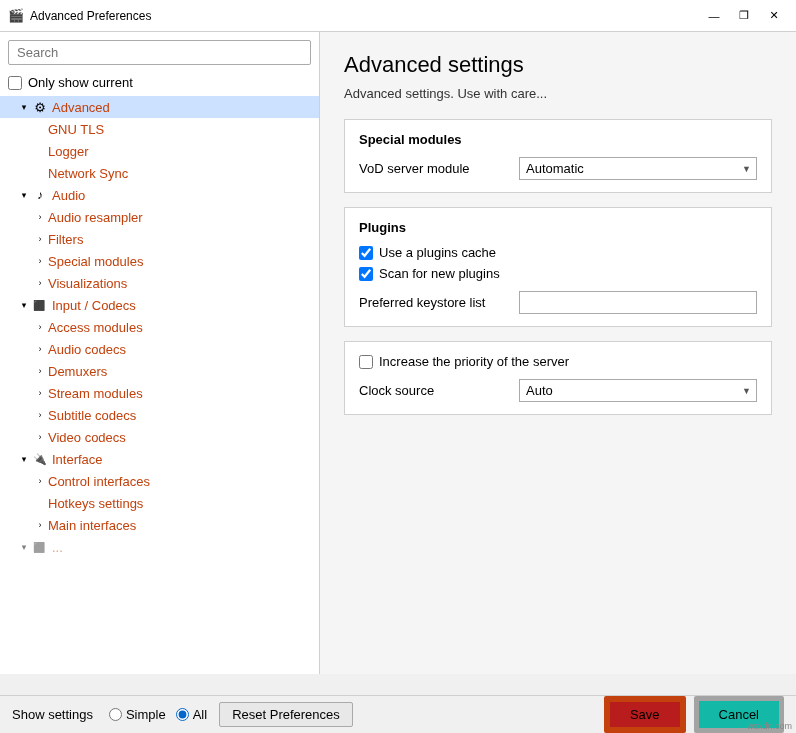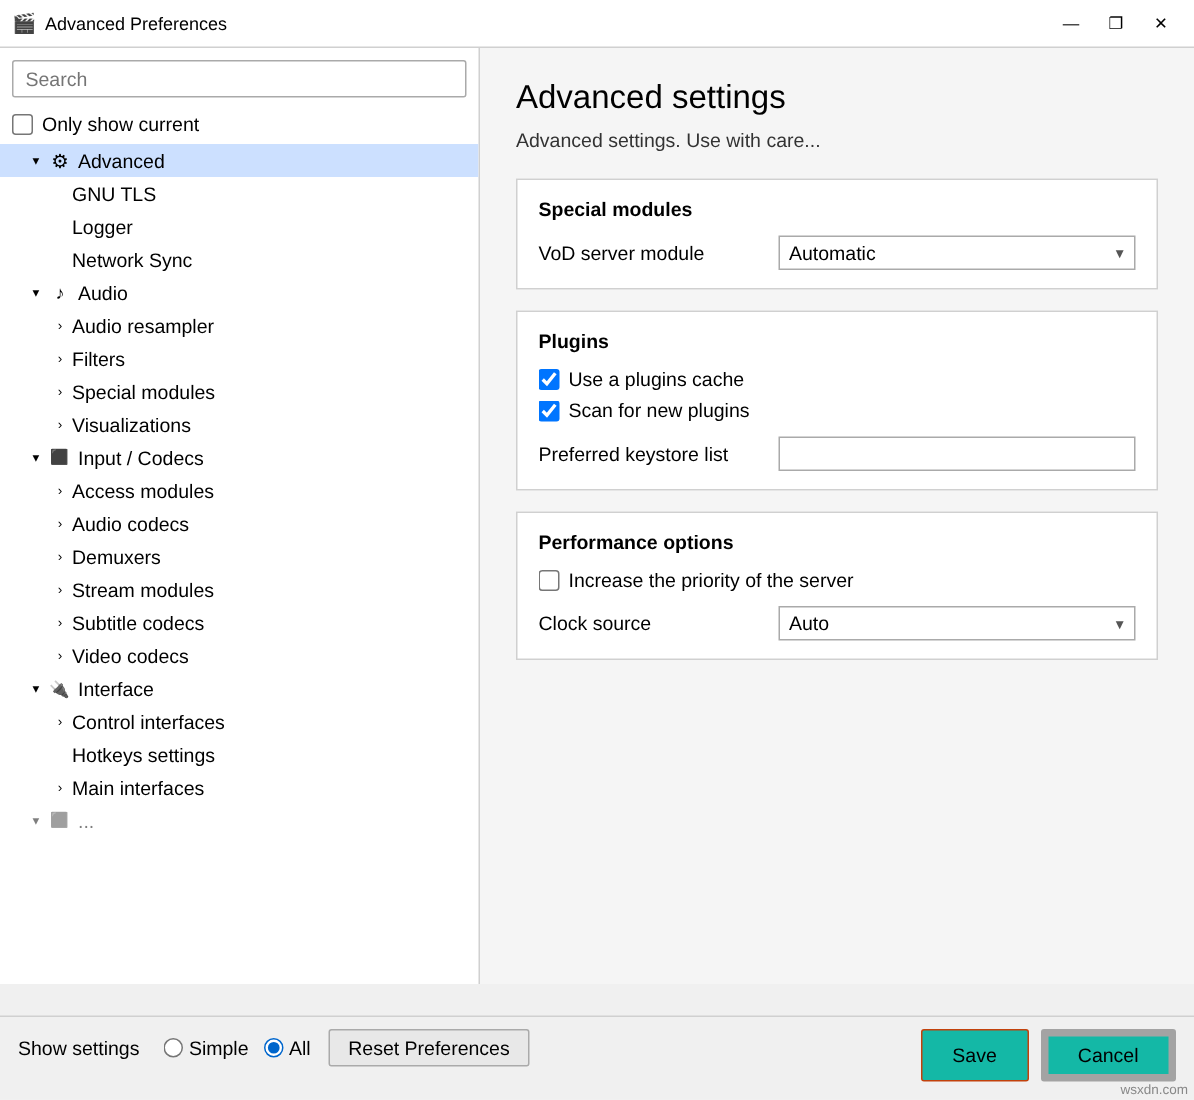--- a/index.html
+++ b/index.html
@@ -116,21 +116,21 @@
       width: 16px;
       height: 16px;
       display: inline-flex;
       align-items: center;
       justify-content: center;
       margin-right: 4px;
       flex-shrink: 0;
     }
     .tree-label {
       font-size: 13px;
-      color: #000000;
+      color: #c2410c;
     }
 
     .indent-1 { padding-left: 16px; }
     .indent-2 { padding-left: 32px; }
 
     
     .right-panel {
       flex: 1;
       background: #f5f5f5;
       display: flex;
@@ -228,24 +228,24 @@
       width: 14px;
       height: 14px;
       cursor: pointer;
     }
 
     
     .bottom-bar {
       background: #f0f0f0;
       border-top: 1px solid #d0d0d0;
       display: flex;
-      align-items: flex-start;
+      align-items: center;
       justify-content: space-between;
       padding: 8px 12px;
-      height: 56px;
+      height: 38px;
       flex-shrink: 0;
       margin-top: 21px;
     }
     .bottom-left {
       display: flex;
       align-items: center;
       gap: 12px;
     }
     .show-settings-label {
       font-size: 13px;
@@ -281,22 +281,22 @@
       display: flex;
       gap: 8px;
     }
     .action-btn {
       padding: 5px 20px;
       font-size: 13px;
       cursor: pointer;
       border-radius: 2px;
     }
     .save-btn {
-      background: #14b8a6;
-      border: 1px solid #c2410c;
+      background: #b91c1c;
+      border: 6px solid #c2410c;
       color: #000;
     }
     .cancel-btn {
       background: #14b8a6;
       border: 5px solid #a3a3a3;
       color: #000;
     }
 
     .watermark {
       position: fixed;
@@ -461,21 +461,20 @@
       </div>
       <div class="setting-row">
         <span class="setting-label">Preferred keystore list</span>
         <div class="setting-control">
           <input type="text" class="text-input" value="" style="">
         </div>
       </div>
     </div>
 
     <div class="section-box">
-      <div class="section-title">Performance options</div>
       <div class="checkbox-row" style="margin-bottom:10px">
         <input type="checkbox" style="">
         <span>Increase the priority of the server</span>
       </div>
       <div class="setting-row">
         <span class="setting-label">Clock source</span>
         <div class="setting-control">
           <div class="select-wrapper">
             <select>
               <option>Auto</option>

